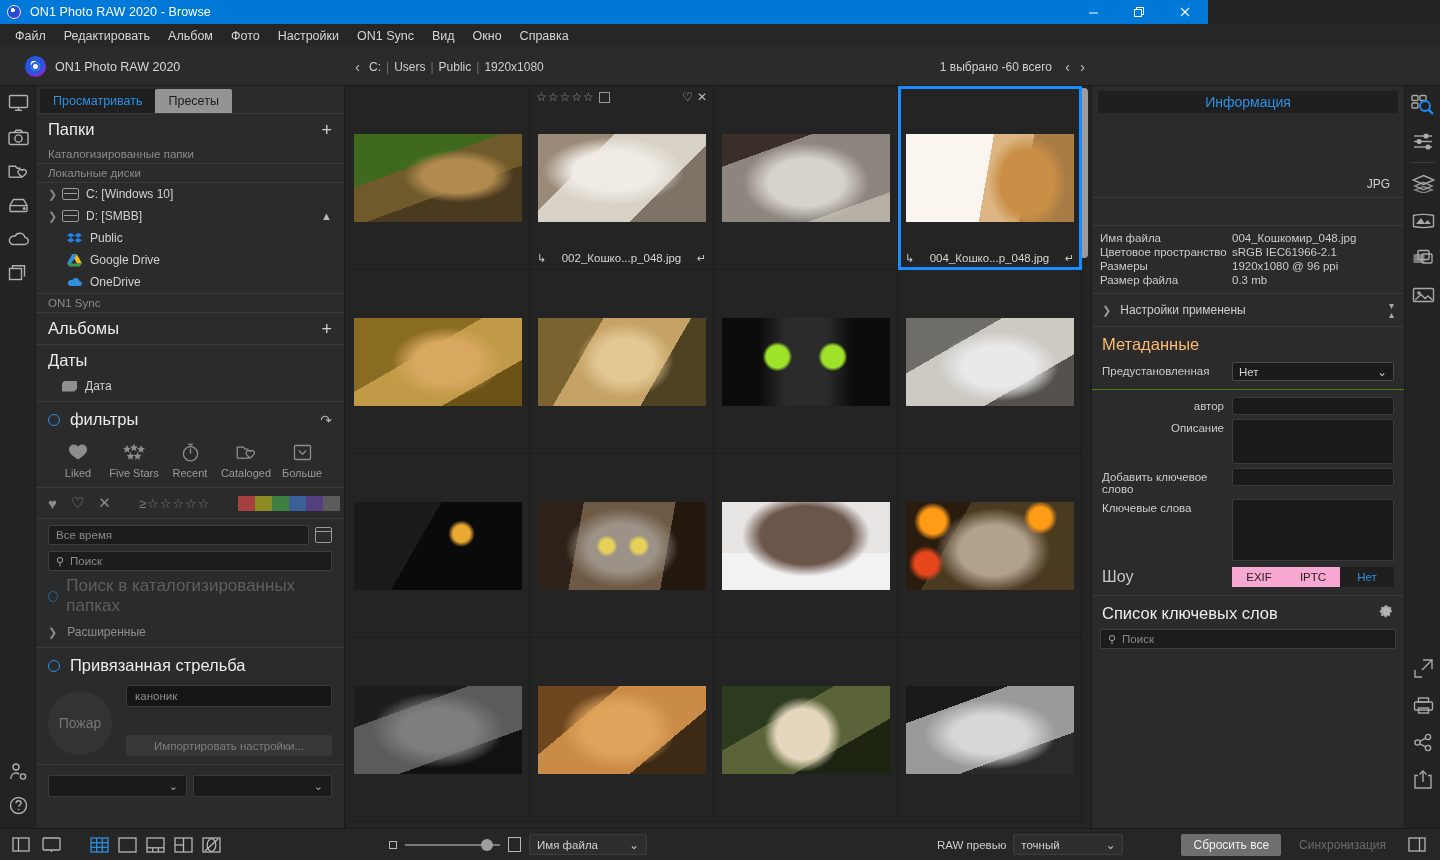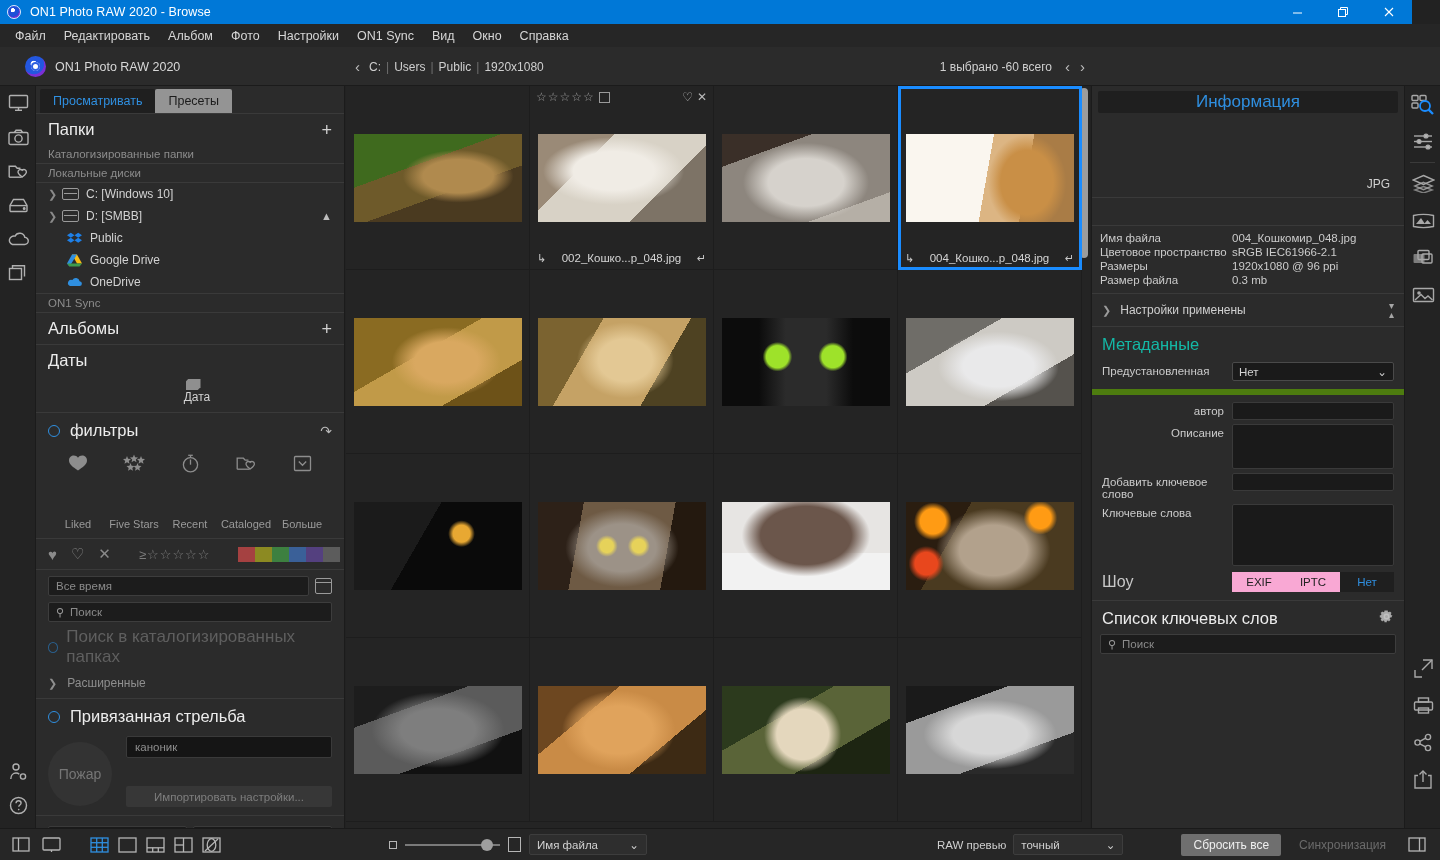--- a/index.html
+++ b/index.html
@@ -7,21 +7,21 @@
     width: 1440px; height: 860px;
     background: #222222;
     font-family: "Liberation Sans", sans-serif;
     overflow: hidden;
     color: #c8c8c8;
   }
   #app { position: relative; width: 1440px; height: 860px; }
 
   
   .titlebar {
-    position: absolute; top: 0; left: 0; width: 1412px; height: 24px;
+    position: absolute; top: 0; left: 0; width: 1208px; height: 24px;
     background: #0078d7; display: flex; align-items: center;
   }
   .titlebar .app-icon {
     width: 14px; height: 14px; border-radius: 50%;
     background: radial-gradient(circle at 40% 35%, #ffffff 0 18%, #1f4fd8 22% 60%, #6a2fd0 62% 100%);
     margin-left: 7px; border: 1px solid #dfe8ff;
   }
   .titlebar .title {
     font-size: 12.5px; color: #ffffff; margin-left: 9px; letter-spacing: .1px;
   }
@@ -101,30 +101,30 @@
 
   .driverow { display: flex; align-items: center; padding: 4px 12px; font-size: 12px; color: #d2d2d2; }
   .driverow .arr { color: #8a8a8a; width: 14px; font-size: 11px; }
   .drive-ic { width: 17px; height: 12px; border: 1.2px solid #9a9a9a; border-radius: 2px; position: relative; margin-right: 7px; }
   .drive-ic::after { content:''; position:absolute; left:1px; right:1px; top:4px; height:1.2px; background:#9a9a9a; }
   .eject { margin-left: auto; font-size: 11px; color: #bdbdbd; }
 
   .cloudrow { display: flex; align-items: center; padding: 4px 12px 4px 30px; font-size: 12px; color: #d2d2d2; }
   .cloud-ic { width: 16px; height: 14px; margin-right: 8px; display:flex; align-items:center; justify-content:center; }
 
-  .daterow { display: flex; align-items: center; padding: 3px 12px 8px 26px; font-size: 12px; color: #d2d2d2; flex-direction: column; }
+  .daterow { display: flex; align-items: center; padding: 3px 12px 8px 26px; font-size: 12px; color: #d2d2d2; }
   .date-ic { width: 15px; height: 11px; background: #8f8f8f; margin-right: 8px;
     clip-path: polygon(0 25%, 18% 0, 100% 0, 100% 75%, 82% 100%, 0 100%); }
 
   .toggle-sec-head { display: flex; align-items: center; padding: 8px 12px 6px 12px; }
   .radio-o { width: 12px; height: 12px; border-radius: 50%; border: 1.6px solid #2f8fe0; margin-right: 10px; }
   .reset-ic { margin-left: auto; color: #b9b9b9; font-size: 14px; }
 
   .filtbtns { display: flex; justify-content: space-between; padding: 4px 14px 6px 14px; }
-  .filtbtn { display: flex; flex-direction: column; align-items: center; width: 56px; gap: 40px; }
+  .filtbtn { display: flex; flex-direction: column; align-items: center; width: 56px; }
   .filtbtn .g { height: 26px; display: flex; align-items: center; justify-content: center; }
   .filtbtn .t { font-size: 11px; color: #9a9a9a; margin-top: 2px; }
 
   .ratrow {
     display: flex; align-items: center; gap: 0px;
     border-top: 1px solid #3a3a3a; border-bottom: 1px solid #3a3a3a;
     padding: 6px 12px; margin-top: 2px;
   }
   .heart-f { color: #8b8b8b; font-size: 15px; margin-right: 14px; }
   .heart-o { color: #8b8b8b; font-size: 15px; margin-right: 14px; }
@@ -204,39 +204,39 @@
   }
 
   
   .rightpanel {
     position: absolute; left: 1091px; top: 86px; width: 313px; height: 742px;
     background: #2b2b2b; border-left: 1px solid #1b1b1b;
   }
   .info-tab {
     margin: 5px 6px 0 6px; height: 22px; background: #1f1f1f; border-radius: 2px;
     display: flex; align-items: center; justify-content: center;
-    color: #2f8fe0; font-size: 17px;
+    color: #2f8fe0; font-size: 14px;
   }
   .preview-box { height: 85px; position: relative; border-bottom: 1px solid #3a3a3a; }
   .preview-box .fmt { position: absolute; right: 14px; bottom: 6px; font-size: 12px; color: #d0d0d0; }
   .blank-box { height: 28px; border-bottom: 1px solid #3a3a3a; }
 
   .metagrid { padding: 5px 0 6px 0; border-bottom: 1px solid #3a3a3a; }
   .metaline { display: flex; font-size: 11.5px; color: #cbcbcb; padding: 1px 0; }
   .metaline .k { width: 140px; padding-left: 8px; }
   .metaline .v { flex: 1; }
 
   .settings-row {
     display: flex; align-items: center; padding: 7px 10px; font-size: 12px; color: #cfcfcf;
     border-bottom: 1px solid #3a3a3a;
   }
   .settings-row .arr { margin-right: 9px; color: #9b9b9b; font-size: 11px; }
   .settings-row .updown { margin-left: auto; color: #a6a6a6; font-size: 10px; line-height: 9px; text-align: center;}
 
-  .meta-title { font-size: 16.5px; color: #14b8a6; padding: 8px 10px 6px 10px; }
+  .meta-title { font-size: 16.5px; color: #fdba74; padding: 8px 10px 6px 10px; }
   .mrow { display: flex; align-items: flex-start; padding: 2px 10px; }
   .mrow .lab { width: 130px; font-size: 11.5px; color: #cbcbcb; text-align: right; padding-right: 8px; padding-top: 3px; }
   .mrow .lab.left { text-align: left; }
   .mrow .ctl { flex: 1; }
   .sel2 {
     background: #1a1a1a; border: 1px solid #4a4a4a; height: 19px; border-radius: 2px;
     display: flex; align-items: center; justify-content: space-between; padding: 0 6px;
     font-size: 11.5px; color: #d2d2d2;
   }
   .inp { background: #1a1a1a; border: 1px solid #3a3a3a; border-radius: 2px; }
@@ -766,21 +766,21 @@
     <div class="mrow">
       <div class="lab left">Предустановленная</div>
       <div class="ctl">
         <div class="sel2">
           <span>Нет</span>
           <span>⌄</span>
         </div>
       </div>
     </div>
 
-    <div style="border-top:6px solid #4d7c0f; margin-top:6px; padding-top:5px;">
+    <div style="border-top:1px solid #4d7c0f; margin-top:6px; padding-top:5px;">
       <div class="mrow">
         <div class="lab">автор</div>
         <div class="ctl">
           <div class="inp" style="height:18px"></div>
         </div>
       </div>
       <div class="mrow">
         <div class="lab">Описание</div>
         <div class="ctl">
           <div class="inp" style="height:45px"></div>

